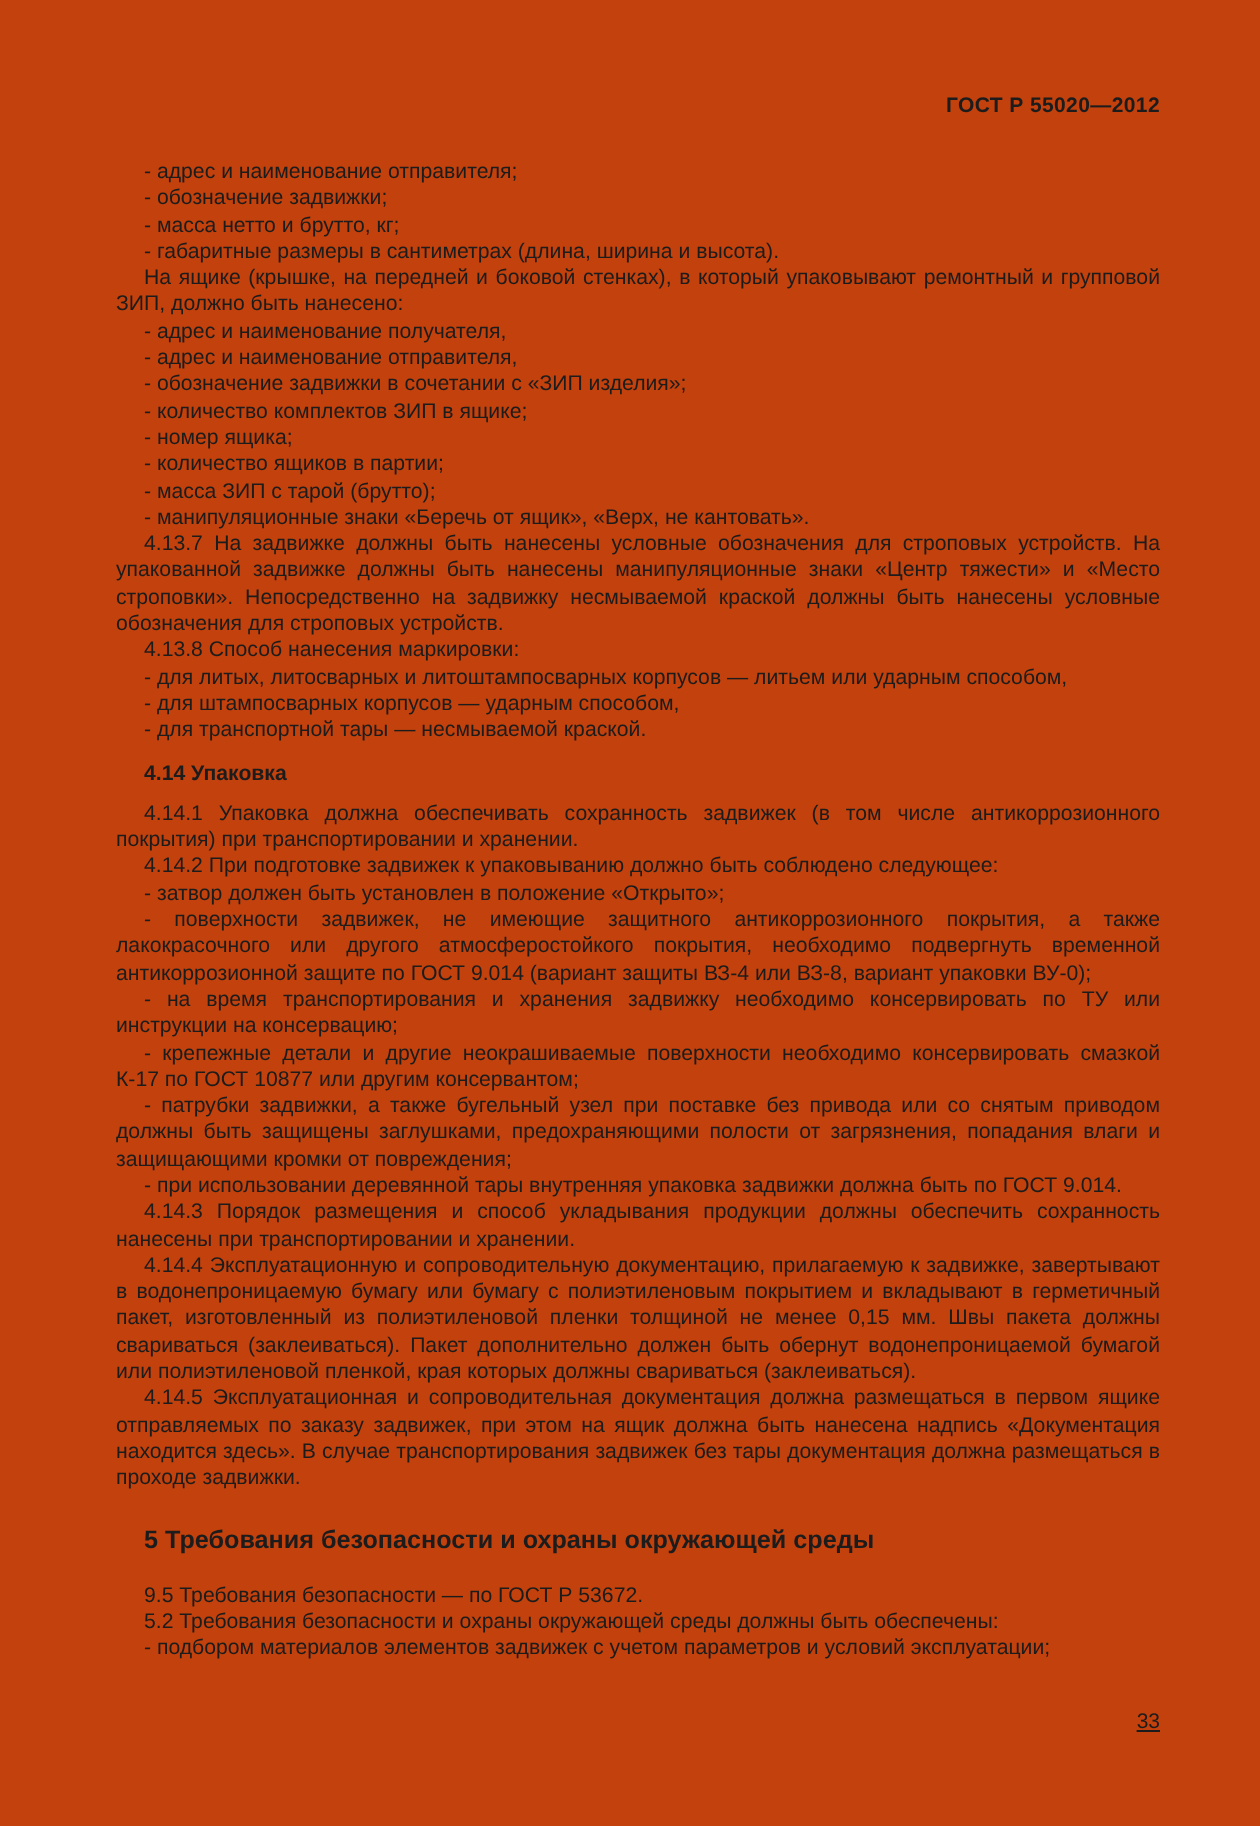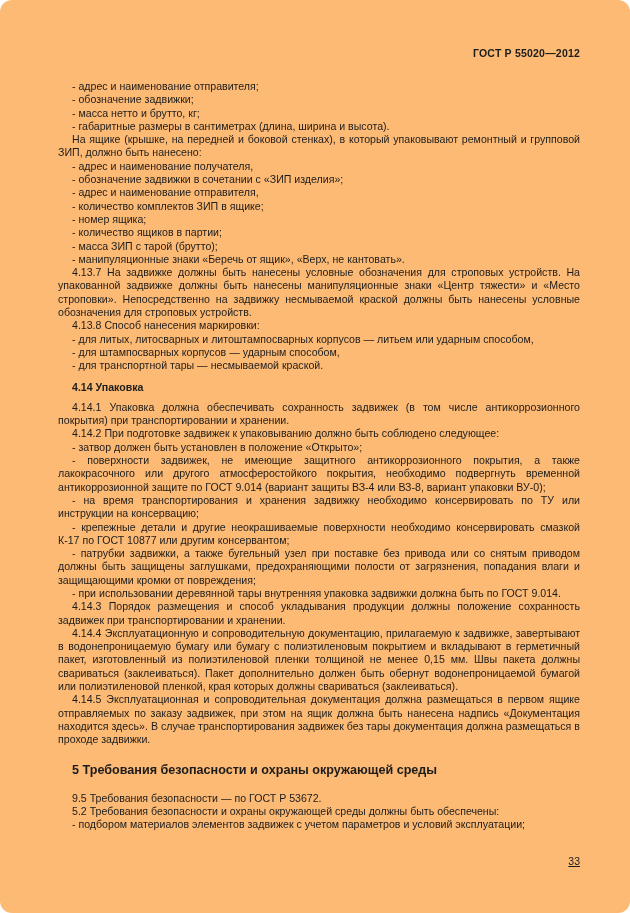--- a/index.html
+++ b/index.html
@@ -8,22 +8,21 @@
     width: 630px;
     height: 913px;
     font-family: "Liberation Sans", sans-serif;
     color: #1c1c1c;
     position: relative;
     overflow: hidden;
   }
   .page {
     position: absolute;
     inset: 0;
-    background: #fdba74;
-    border-radius: 12px;
+    background: #c2410c;
   }
   .doc-header {
     position: absolute;
     top: 47px;
     left: 70px;
     right: 50px;
     text-align: right;
     font-size: 10.5px;
     font-weight: bold;
     letter-spacing: 0.2px;
@@ -69,42 +68,42 @@
     <span>ГОСТ Р 55020—2012</span>
   </div>
 
   <div class="doc-body">
       <p class="para body">- адрес и наименование отправителя;</p>
       <p class="para body">- обозначение задвижки;</p>
       <p class="para body">- масса нетто и брутто, кг;</p>
       <p class="para body">- габаритные размеры в сантиметрах (длина, ширина и высота).</p>
       <p class="para body">На ящике (крышке, на передней и боковой стенках), в который упаковывают ремонтный и групповой ЗИП, должно быть нанесено:</p>
       <p class="para body">- адрес и наименование получателя,</p>
+      <p class="para body">- адрес и наименование отправителя,</p>
       <p class="para body">- обозначение задвижки в сочетании с «ЗИП изделия»;</p>
-      <p class="para body">- адрес и наименование отправителя,</p>
       <p class="para body">- количество комплектов ЗИП в ящике;</p>
       <p class="para body">- номер ящика;</p>
       <p class="para body">- количество ящиков в партии;</p>
       <p class="para body">- масса ЗИП с тарой (брутто);</p>
       <p class="para body">- манипуляционные знаки «Беречь от ящик», «Верх, не кантовать».</p>
       <p class="para body">4.13.7 На задвижке должны быть нанесены условные обозначения для строповых устройств. На упакованной задвижке должны быть нанесены манипуляционные знаки «Центр тяжести» и «Место строповки». Непосредственно на задвижку несмываемой краской должны быть нанесены условные обозначения для строповых устройств.</p>
       <p class="para body">4.13.8 Способ нанесения маркировки:</p>
       <p class="para body">- для литых, литосварных и литоштампосварных корпусов — литьем или ударным способом,</p>
       <p class="para body">- для штампосварных корпусов — ударным способом,</p>
       <p class="para body">- для транспортной тары — несмываемой краской.</p>
       <p class="para heading">4.14 Упаковка</p>
       <p class="para body">4.14.1 Упаковка должна обеспечивать сохранность задвижек (в том числе антикоррозионного покрытия) при транспортировании и хранении.</p>
       <p class="para body">4.14.2 При подготовке задвижек к упаковыванию должно быть соблюдено следующее:</p>
       <p class="para body">- затвор должен быть установлен в положение «Открыто»;</p>
       <p class="para body">- поверхности задвижек, не имеющие защитного антикоррозионного покрытия, а также лакокрасочного или другого атмосферостойкого покрытия, необходимо подвергнуть временной антикоррозионной защите по ГОСТ 9.014 (вариант защиты ВЗ-4 или ВЗ-8, вариант упаковки ВУ-0);</p>
       <p class="para body">- на время транспортирования и хранения задвижку необходимо консервировать по ТУ или инструкции на консервацию;</p>
       <p class="para body">- крепежные детали и другие неокрашиваемые поверхности необходимо консервировать смазкой К-17 по ГОСТ 10877 или другим консервантом;</p>
       <p class="para body">- патрубки задвижки, а также бугельный узел при поставке без привода или со снятым приводом должны быть защищены заглушками, предохраняющими полости от загрязнения, попадания влаги и защищающими кромки от повреждения;</p>
       <p class="para body">- при использовании деревянной тары внутренняя упаковка задвижки должна быть по ГОСТ 9.014.</p>
-      <p class="para body">4.14.3 Порядок размещения и способ укладывания продукции должны положение сохранность задвижек при транспортировании и хранении.</p>
+      <p class="para body">4.14.3 Порядок размещения и способ укладывания продукции должны обеспечить сохранность нанесены при транспортировании и хранении.</p>
       <p class="para body">4.14.4 Эксплуатационную и сопроводительную документацию, прилагаемую к задвижке, завертывают в водонепроницаемую бумагу или бумагу с полиэтиленовым покрытием и вкладывают в герметичный пакет, изготовленный из полиэтиленовой пленки толщиной не менее 0,15 мм. Швы пакета должны свариваться (заклеиваться). Пакет дополнительно должен быть обернут водонепроницаемой бумагой или полиэтиленовой пленкой,  края которых должны свариваться (заклеиваться).</p>
       <p class="para body">4.14.5 Эксплуатационная и сопроводительная документация должна размещаться в первом ящике отправляемых по заказу задвижек, при этом на ящик должна быть нанесена надпись «Документация находится здесь». В случае транспортирования задвижек без тары документация должна размещаться в проходе задвижки.</p>
       <p class="para section">5 Требования безопасности и охраны окружающей среды</p>
       <p class="para body">9.5 Требования безопасности — по ГОСТ Р 53672.</p>
       <p class="para body">5.2 Требования безопасности и охраны окружающей среды должны быть обеспечены:</p>
       <p class="para body">- подбором материалов элементов задвижек с учетом параметров и условий эксплуатации;</p>
     </div>
 
   <div class="doc-footer">
     <span>33</span>

